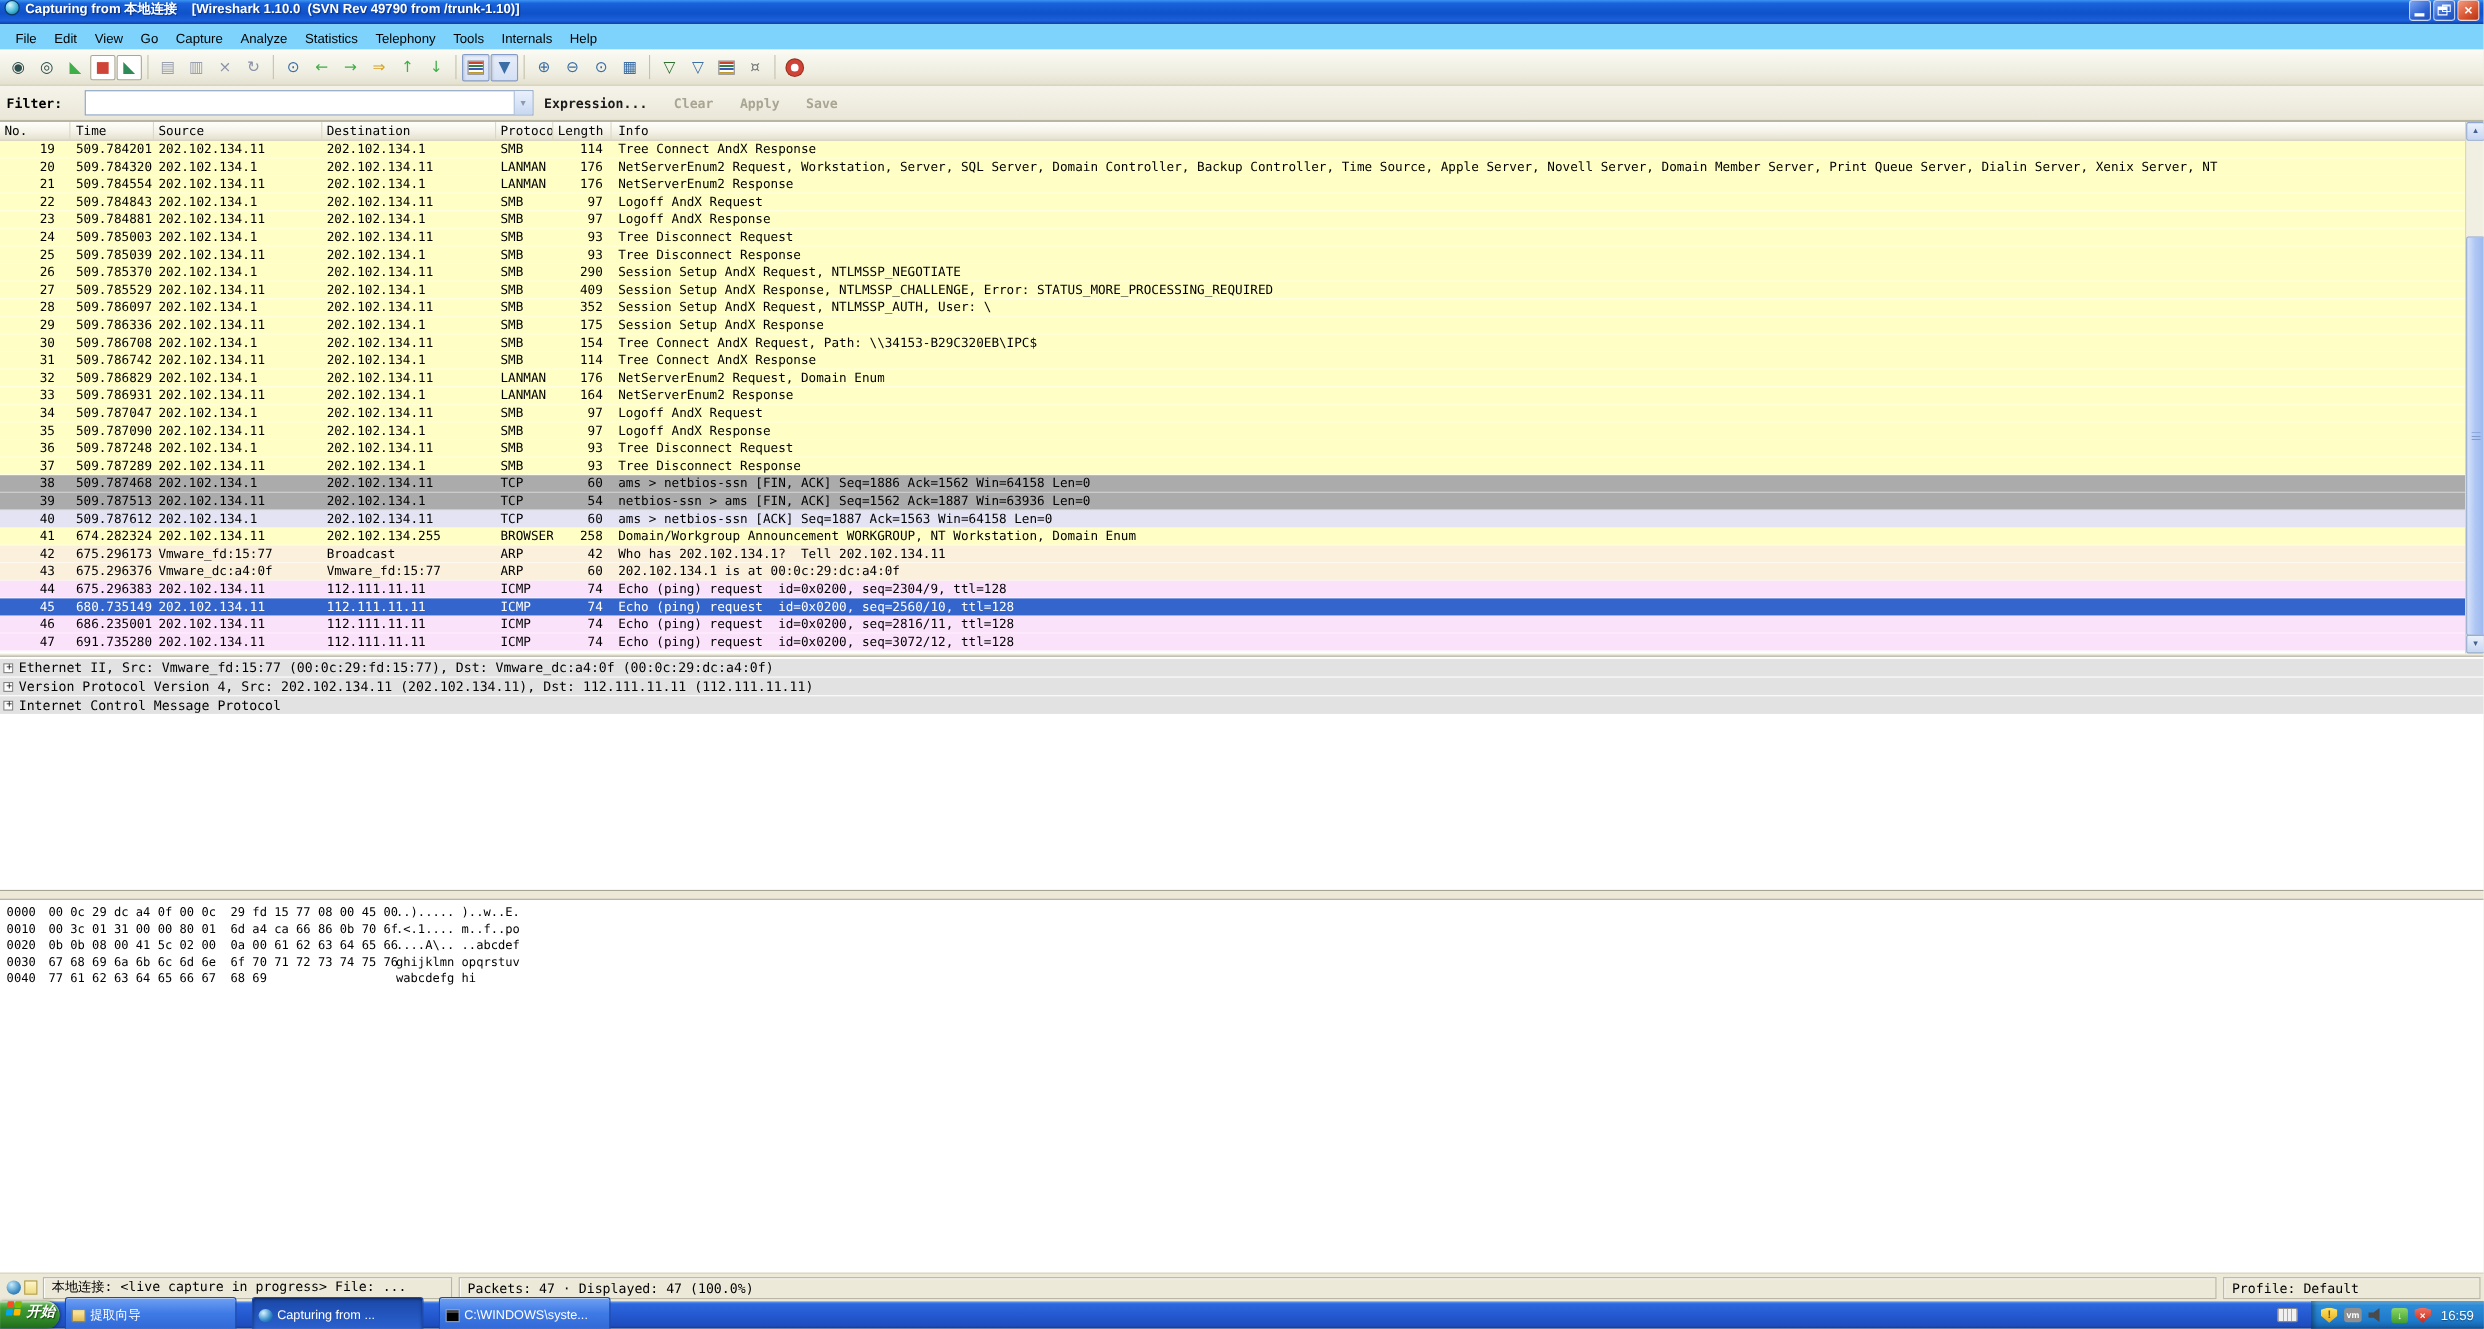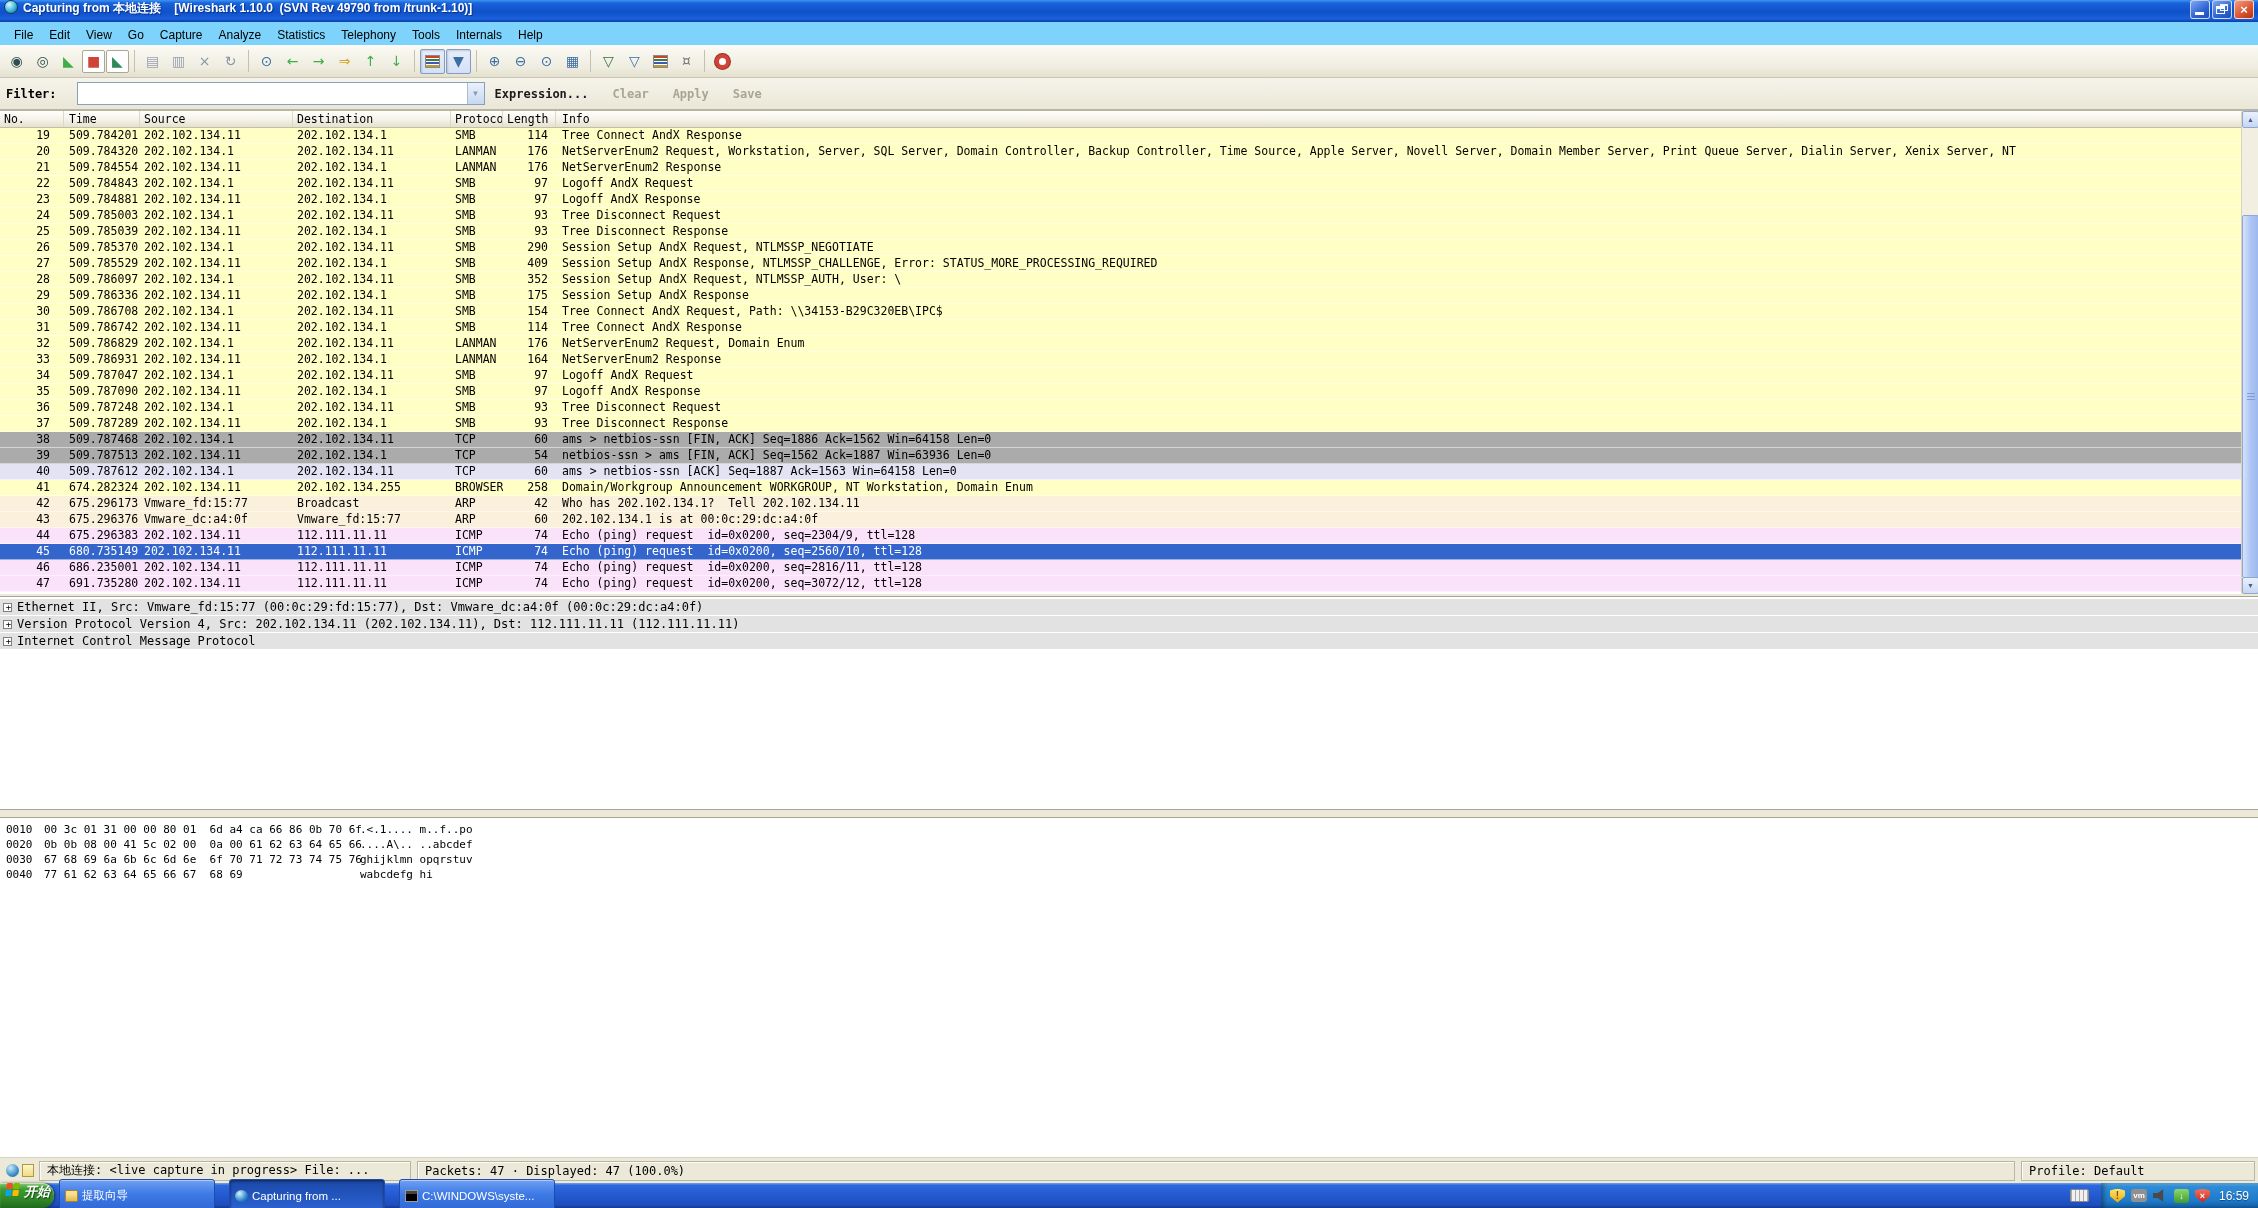--- a/index.html
+++ b/index.html
@@ -303,20 +303,21 @@
       </div>
     </div>
 
     <div class="details">
         <div class="dt-line"><span class="expander"></span><span class="dt-text">Ethernet II, Src: Vmware_fd:15:77 (00:0c:29:fd:15:77), Dst: Vmware_dc:a4:0f (00:0c:29:dc:a4:0f)</span></div>
         <div class="dt-line"><span class="expander"></span><span class="dt-text">Version Protocol Version 4, Src: 202.102.134.11 (202.102.134.11), Dst: 112.111.11.11 (112.111.11.11)</span></div>
         <div class="dt-line"><span class="expander"></span><span class="dt-text">Internet Control Message Protocol</span></div>
       </div>
 
     <div class="bytes">
+        <div class="hx-line"><span class="hx-off">0000</span><span class="hx-hex">00 0c 29 dc a4 0f 00 0c  29 fd 15 77 08 00 45 00</span><span class="hx-ascii">..)..... )..w..E.</span></div>
         <div class="hx-line"><span class="hx-off">0010</span><span class="hx-hex">00 3c 01 31 00 00 80 01  6d a4 ca 66 86 0b 70 6f</span><span class="hx-ascii">.&lt;.1.... m..f..po</span></div>
         <div class="hx-line"><span class="hx-off">0020</span><span class="hx-hex">0b 0b 08 00 41 5c 02 00  0a 00 61 62 63 64 65 66</span><span class="hx-ascii">....A\.. ..abcdef</span></div>
         <div class="hx-line"><span class="hx-off">0030</span><span class="hx-hex">67 68 69 6a 6b 6c 6d 6e  6f 70 71 72 73 74 75 76</span><span class="hx-ascii">ghijklmn opqrstuv</span></div>
         <div class="hx-line"><span class="hx-off">0040</span><span class="hx-hex">77 61 62 63 64 65 66 67  68 69</span><span class="hx-ascii">wabcdefg hi</span></div>
       </div>
 
     <div class="statusbar">
       <span class="sb-expert"></span>
       <span class="sb-note"></span>
       <span class="sb-box sb1">本地连接: &lt;live capture in progress&gt; File: ...</span>

